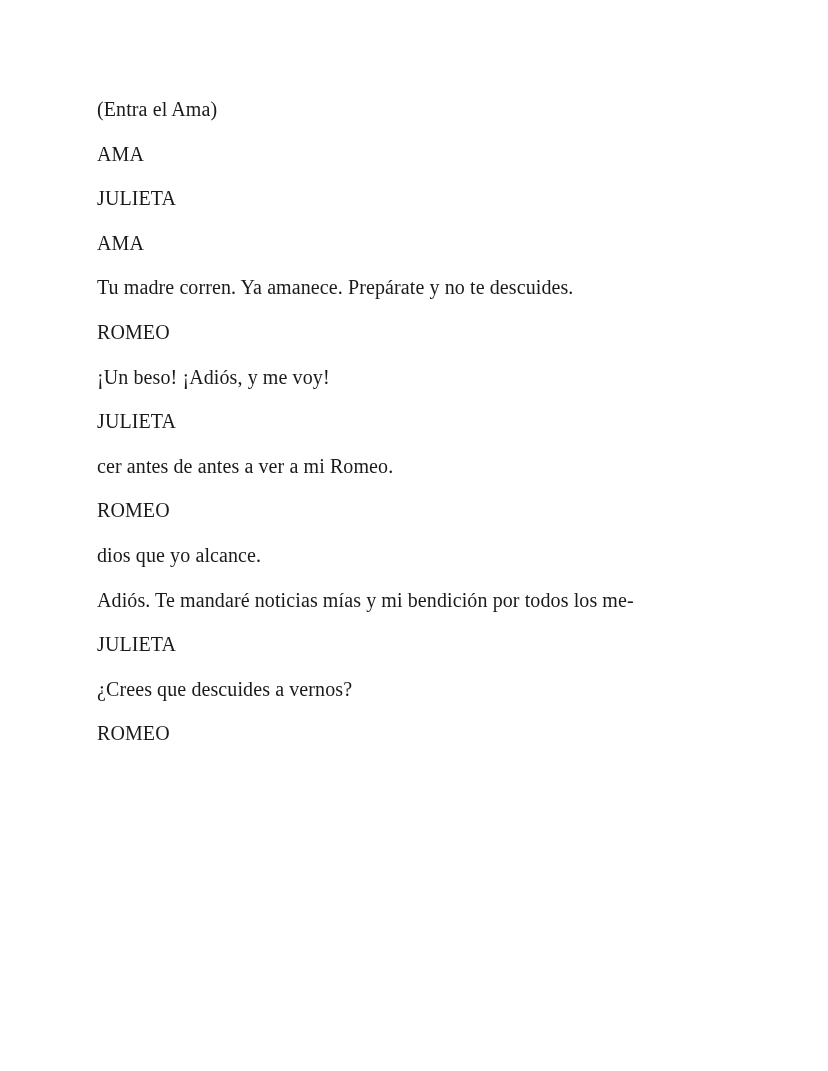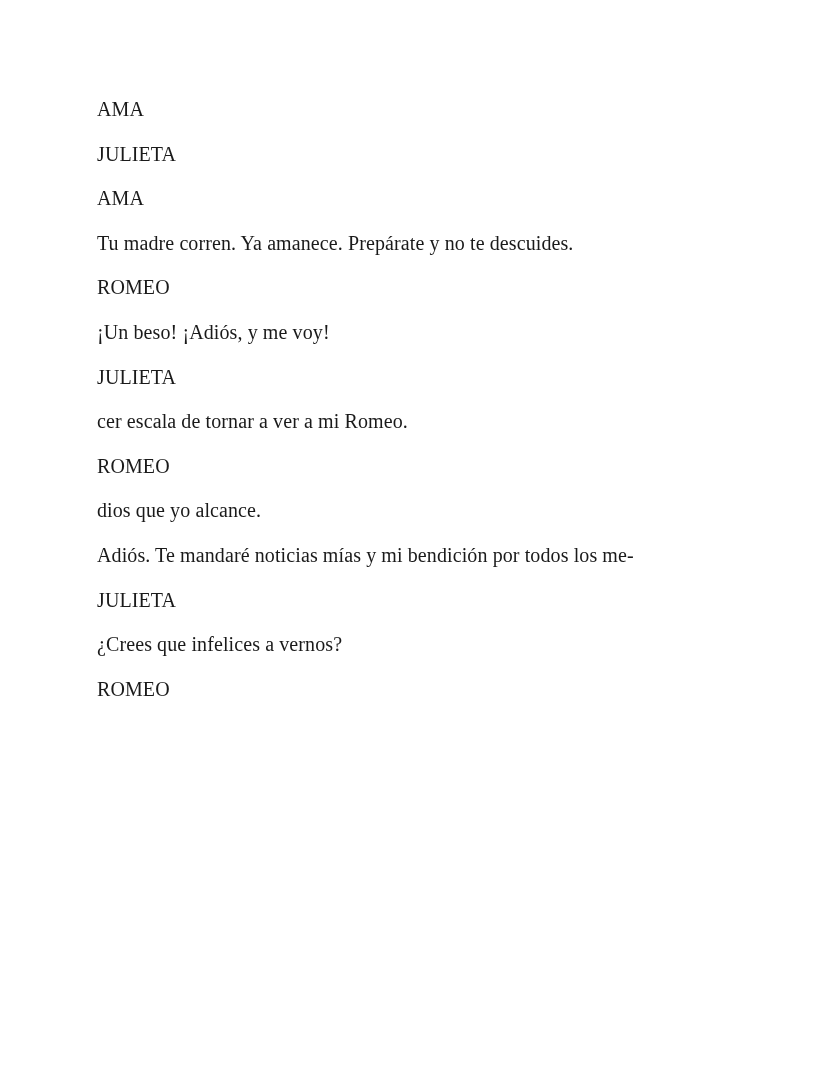--- a/index.html
+++ b/index.html
@@ -28,28 +28,29 @@
     color: #1a1a1a;
     white-space: nowrap;
     letter-spacing: 0.1px;
   }
 </style>
 </head>
 <body>
 
 <div class="page">
   <div class="text-body" style="color: rgb(26, 26, 26);">
+      <p class="script-line">(Entra el Ama)</p>
       <p class="script-line">AMA</p>
       <p class="script-line">JULIETA</p>
       <p class="script-line">AMA</p>
       <p class="script-line">Tu madre corren. Ya amanece. Prepárate y no te descuides.</p>
       <p class="script-line">ROMEO</p>
       <p class="script-line">¡Un beso! ¡Adiós, y me voy!</p>
       <p class="script-line">JULIETA</p>
-      <p class="script-line">cer escala de tornar a ver a mi Romeo.</p>
+      <p class="script-line">cer antes de antes a ver a mi Romeo.</p>
       <p class="script-line">ROMEO</p>
       <p class="script-line">dios que yo alcance.</p>
       <p class="script-line">Adiós. Te mandaré noticias mías y mi bendición por todos los me-</p>
       <p class="script-line">JULIETA</p>
-      <p class="script-line">¿Crees que infelices a vernos?</p>
+      <p class="script-line">¿Crees que descuides a vernos?</p>
       <p class="script-line">ROMEO</p>
     </div>
 </div>
 
 </body></html>

